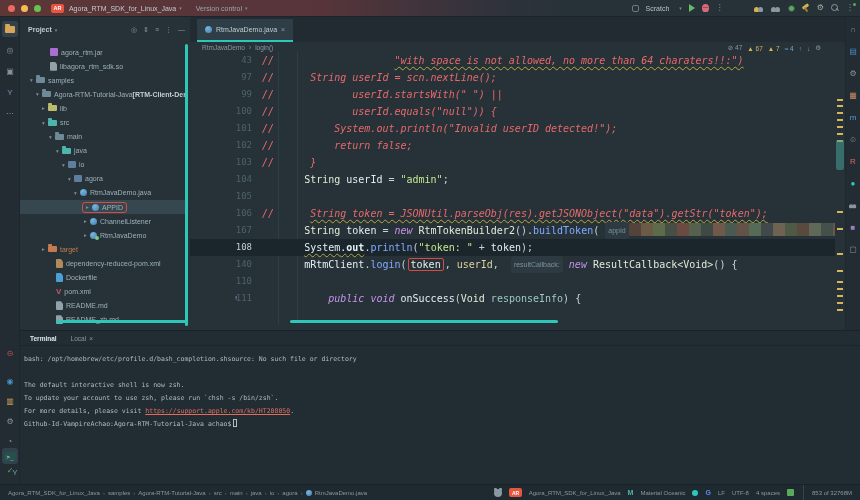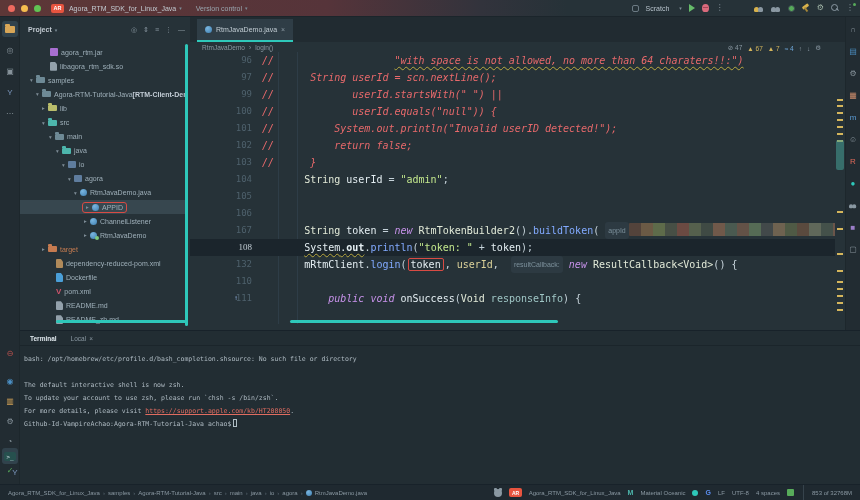--- a/index.html
+++ b/index.html
@@ -93,21 +93,21 @@
   .teal-h { position:absolute; height:3px; background:#2ec8ba; border-radius:2px; }
 
   
   #editor { position:absolute; left:190px; top:42px; width:645px; height:288px; background:#263238; overflow:hidden; }
   #ed-breadcrumb { height:10px; font-size:6.5px; color:#8a98a2; padding-left:12px; display:flex; gap:4px; align-items:center; }
   .iguide { position:absolute; width:1px; background:#2e3d47; top:10px; bottom:6px; }
   #codelines { position:absolute; left:0; top:10px; right:0; }
   .codeline { height:17px; line-height:17px; display:flex; position:relative; }
   .codeline.current { background:#1b252c; }
   .lnum { width:62px; flex:none; text-align:right; font-family:"DejaVu Sans Mono",monospace; font-size:9px; color:#4e616c; position:relative; }
-  .codeline.current .lnum { color:#c2cdd4;font-family:Liberation Serif, serif; }
+  .codeline.current .lnum { color:#c2cdd4; }
   .gico { position:absolute; left:44px; top:0; font-size:7px; color:#7d99c0; }
   .lcode { white-space:pre; font-family:"DejaVu Sans Mono",monospace; font-size:10px; padding-left:10px; }
   .sg-pln{color:#c6d3da}
   .sg-cmt{color:#e8696b;font-style:italic}
   .sg-cmtw{color:#e8696b;font-style:italic;text-decoration:underline;text-decoration-style:wavy;
     text-decoration-color:#b8a93f; text-decoration-thickness:1px; text-underline-offset:2px;}
   .sg-kw{color:#c792ea;font-style:italic}
   .sg-str{color:#c3e88d}
   .sg-call{color:#82aaff}
   .sg-id{color:#e4eef2}
@@ -381,21 +381,21 @@
   <div id="editor">
     <div id="ed-breadcrumb">
       <span>RtmJavaDemo</span>
       <span class="sep">›</span>
       <span>login()</span>
     </div>
     <div class="iguide" style="left:88px"></div>
     <div class="iguide" style="left:107px"></div>
     <div id="codelines">
         <div class="codeline">
-          <span class="lnum">96</span>
+          <span class="lnum">43</span>
           <span class="lcode"><span class="sg-cmt">//                    </span><span class="sg-cmtw">"with space is not allowed, no more than 64 charaters!!:")</span></span>
         </div>
         <div class="codeline">
           <span class="lnum">97</span>
           <span class="lcode"><span class="sg-cmt">//      String userId = scn.nextLine();</span></span>
         </div>
         <div class="codeline">
           <span class="lnum">99</span>
           <span class="lcode"><span class="sg-cmt">//             userId.startsWith(" ") ||</span></span>
         </div>
@@ -417,31 +417,32 @@
         </div>
         <div class="codeline">
           <span class="lnum">104</span>
           <span class="lcode"><span class="sg-pln">       </span><span class="sg-cls">String</span><span class="sg-pln"> </span><span class="sg-id">userId</span><span class="sg-pln"> = </span><span class="sg-str">"admin"</span><span class="sg-pln">;</span></span>
         </div>
         <div class="codeline">
           <span class="lnum">105</span>
         </div>
         <div class="codeline">
           <span class="lnum">106</span>
+          <span class="lcode"><span class="sg-cmt">//      </span><span class="sg-cmtw">String token = JSONUtil.parseObj(res).getJSONObject("data").getStr("token");</span></span>
         </div>
         <div class="codeline">
           <span class="lnum">167</span>
           <span class="lcode"><span class="sg-pln">       </span><span class="sg-cls">String</span><span class="sg-pln"> </span><span class="sg-id">token</span><span class="sg-pln"> = </span><span class="sg-kw">new</span><span class="sg-pln"> </span><span class="sg-cls">RtmTokenBuilder2</span><span class="sg-pln">().</span><span class="sg-call">buildToken</span><span class="sg-pln">( </span><span class="hintchip">appId</span><span class="mosaic"><span style="background: rgb(83, 67, 59);"></span><span style="background: rgb(107, 90, 69);"></span><span style="background: rgb(94, 107, 74);"></span><span style="background: rgb(71, 79, 69);"></span><span style="background: rgb(107, 74, 66);"></span><span style="background: rgb(85, 96, 77);"></span><span style="background: rgb(63, 74, 68);"></span><span style="background: rgb(112, 89, 74);"></span><span style="background: rgb(74, 90, 80);"></span><span style="background: rgb(99, 82, 71);"></span><span style="background: rgb(85, 107, 85);"></span><span style="background: rgb(66, 73, 74);"></span><span style="background: rgb(110, 98, 80);"></span><span style="background: rgb(79, 90, 69);"></span><span style="background: rgb(90, 74, 62);"></span><span style="background: rgb(96, 104, 90);"></span><span style="background: rgb(68, 81, 74);"></span><span style="background: rgb(107, 85, 74);"></span></span></span>
         </div>
         <div class="codeline current">
           <span class="lnum">108</span>
           <span class="lcode"><span class="sg-pln">       </span><span class="sg-idw">System</span><span class="sg-plnw">.</span><span class="sg-fieldw">out</span><span class="sg-pln">.</span><span class="sg-call">println</span><span class="sg-pln">(</span><span class="sg-str">"token: "</span><span class="sg-pln"> + </span><span class="sg-id">token</span><span class="sg-pln">);</span></span>
         </div>
         <div class="codeline">
-          <span class="lnum">132</span>
+          <span class="lnum">140</span>
           <span class="lcode"><span class="sg-pln">       </span><span class="sg-id">mRtmClient</span><span class="sg-pln">.</span><span class="sg-call">login</span><span class="sg-pln">(</span><span class="tokenbox">token</span><span class="sg-pln">, </span><span class="sg-var2">userId</span><span class="sg-pln">,  </span><span class="hintchip">resultCallback:</span><span class="sg-pln"> </span><span class="sg-kw">new</span><span class="sg-pln"> </span><span class="sg-cls">ResultCallback&lt;Void&gt;</span><span class="sg-pln">() {</span></span>
         </div>
         <div class="codeline">
           <span class="lnum">110</span>
         </div>
         <div class="codeline">
           <span class="lnum">111<span class="gico">↑</span></span>
           <span class="lcode"><span class="sg-pln">           </span><span class="sg-kw">public</span><span class="sg-pln"> </span><span class="sg-kw">void</span><span class="sg-pln"> </span><span class="sg-id">onSuccess</span><span class="sg-pln">(</span><span class="sg-cls">Void</span><span class="sg-pln"> </span><span class="sg-param">responseInfo</span><span class="sg-pln">) {</span></span>
         </div>
       </div>

